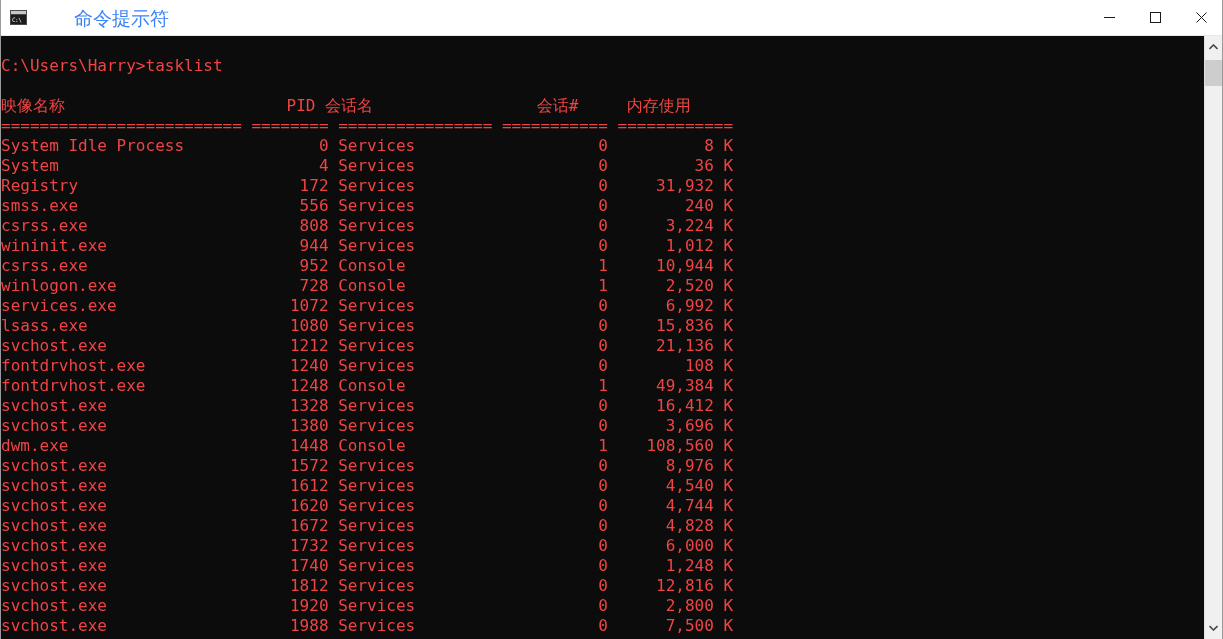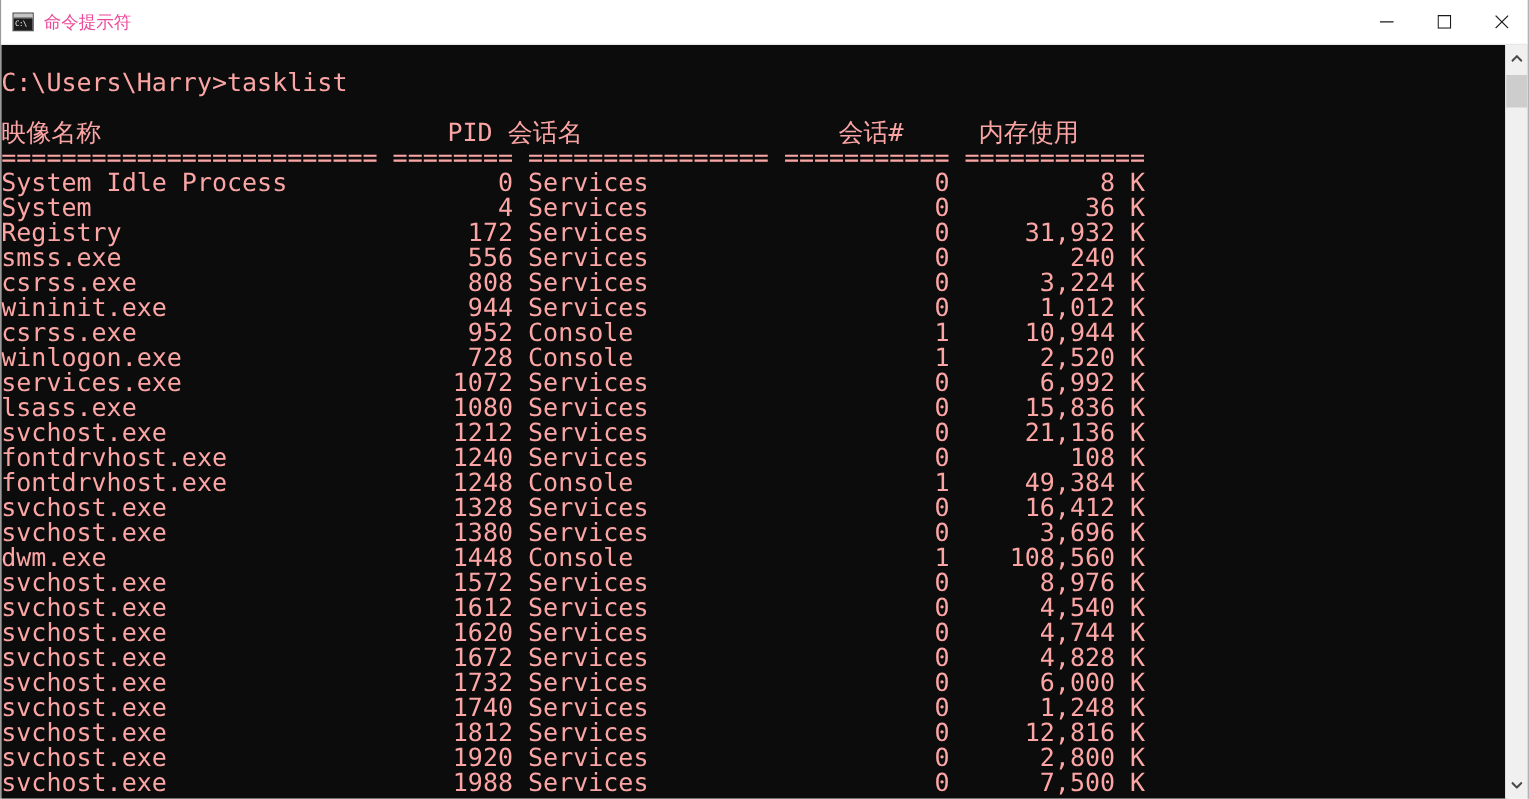--- a/index.html
+++ b/index.html
@@ -65,24 +65,25 @@
     color: #f0f0f0;
     font-family: "DejaVu Sans Mono", monospace;
     font-size: 6px;
     line-height: 9px;
     letter-spacing: -0.5px;
     padding-left: 1px;
     overflow: hidden;
   }
   .title-text {
     font-family: "DejaVu Sans", sans-serif;
-    font-size: 14px;
-    color: #ec4899;
+    font-size: 19px;
+    color: #3b82f6;
     line-height: 20px;
     white-space: nowrap;
+    margin-left: 39px;
   }
 
   .win-controls {
     position: absolute;
     right: 0; top: 0;
     height: 35px;
     display: flex;
   }
   .win-btn {
     width: 46px;
@@ -103,23 +104,23 @@
     height: 603px;
     background: #0c0c0c;
     overflow: hidden;
   }
   .console-inner {
     position: absolute;
     left: 0;
     top: 0;
     padding: 0;
     font-family: "DejaVu Sans Mono", "Liberation Mono", monospace;
-    font-size: 20px;
+    font-size: 16px;
     line-height: 20px;
-    color: #fca5a5;
+    color: #ef4444;
     white-space: pre;
     letter-spacing: 0px;
   }
   .cline {
     height: 20px;
     white-space: pre;
     font-family: "DejaVu Sans Mono", "Liberation Mono", monospace;
   }
   .cline.blank { color: transparent; }
 

